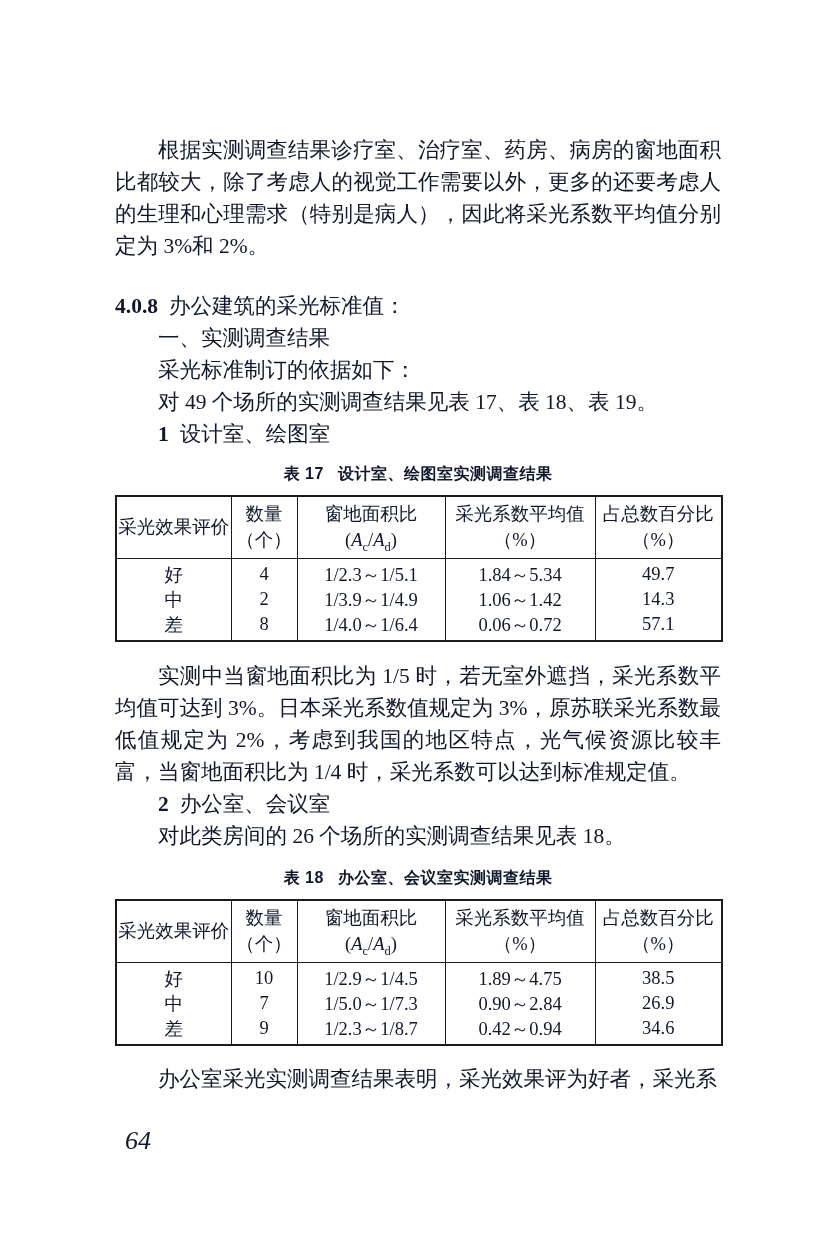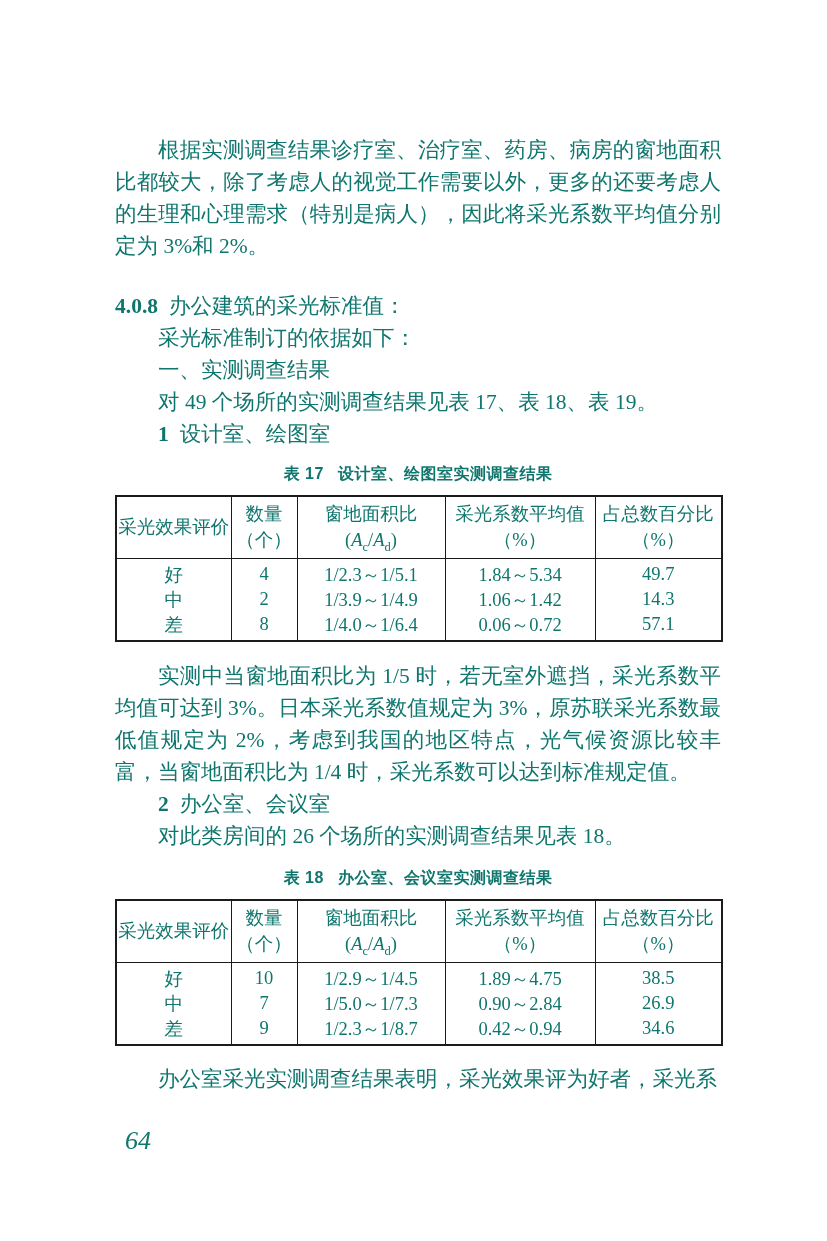--- a/index.html
+++ b/index.html
@@ -2,21 +2,21 @@
 <html><head>
 <meta charset="utf-8">
 <style>
   html, body { margin: 0; padding: 0; background: #e8e8e8; }
   .page {
     position: relative;
     width: 827px;
     height: 1241px;
     margin: 0 auto;
     background: #ffffff;
-    color: #0f766e;
+    color: #0f172a;
     font-family: "Liberation Serif", "DejaVu Serif", serif;
     overflow: hidden;
   }
   .content {
     position: absolute;
     left: 115px;
     top: 134px;
     width: 606px;
   }
   .para {
@@ -87,23 +87,23 @@
 </head>
 <body>
 
 <div class="page">
   <div class="content">
 
     <p class="para indent">根据实测调查结果诊疗室、治疗室、药房、病房的窗地面积比都较大，除了考虑人的视觉工作需要以外，更多的还要考虑人的生理和心理需求（特别是病人），因此将采光系数平均值分别定为 3%和 2%。</p>
 
     <p class="para noindent"><b class="bnum">4.0.8</b><span class="after-num">办公建筑的采光标准值：</span></p>
 
+    <p class="para indent">一、实测调查结果</p>
+
     <p class="para indent">采光标准制订的依据如下：</p>
-
-    <p class="para indent">一、实测调查结果</p>
 
     <p class="para indent">对 49 个场所的实测调查结果见表 17、表 18、表 19。</p>
 
     <p class="para indent"><b class="bnum">1</b><span class="after-num">设计室、绘图室</span></p>
 
 
     <div class="tcap"><span class="cap-label">表 17</span><span class="cap-title">设计室、绘图室实测调查结果</span></div>
 
     <table class="dt">
       <colgroup>

